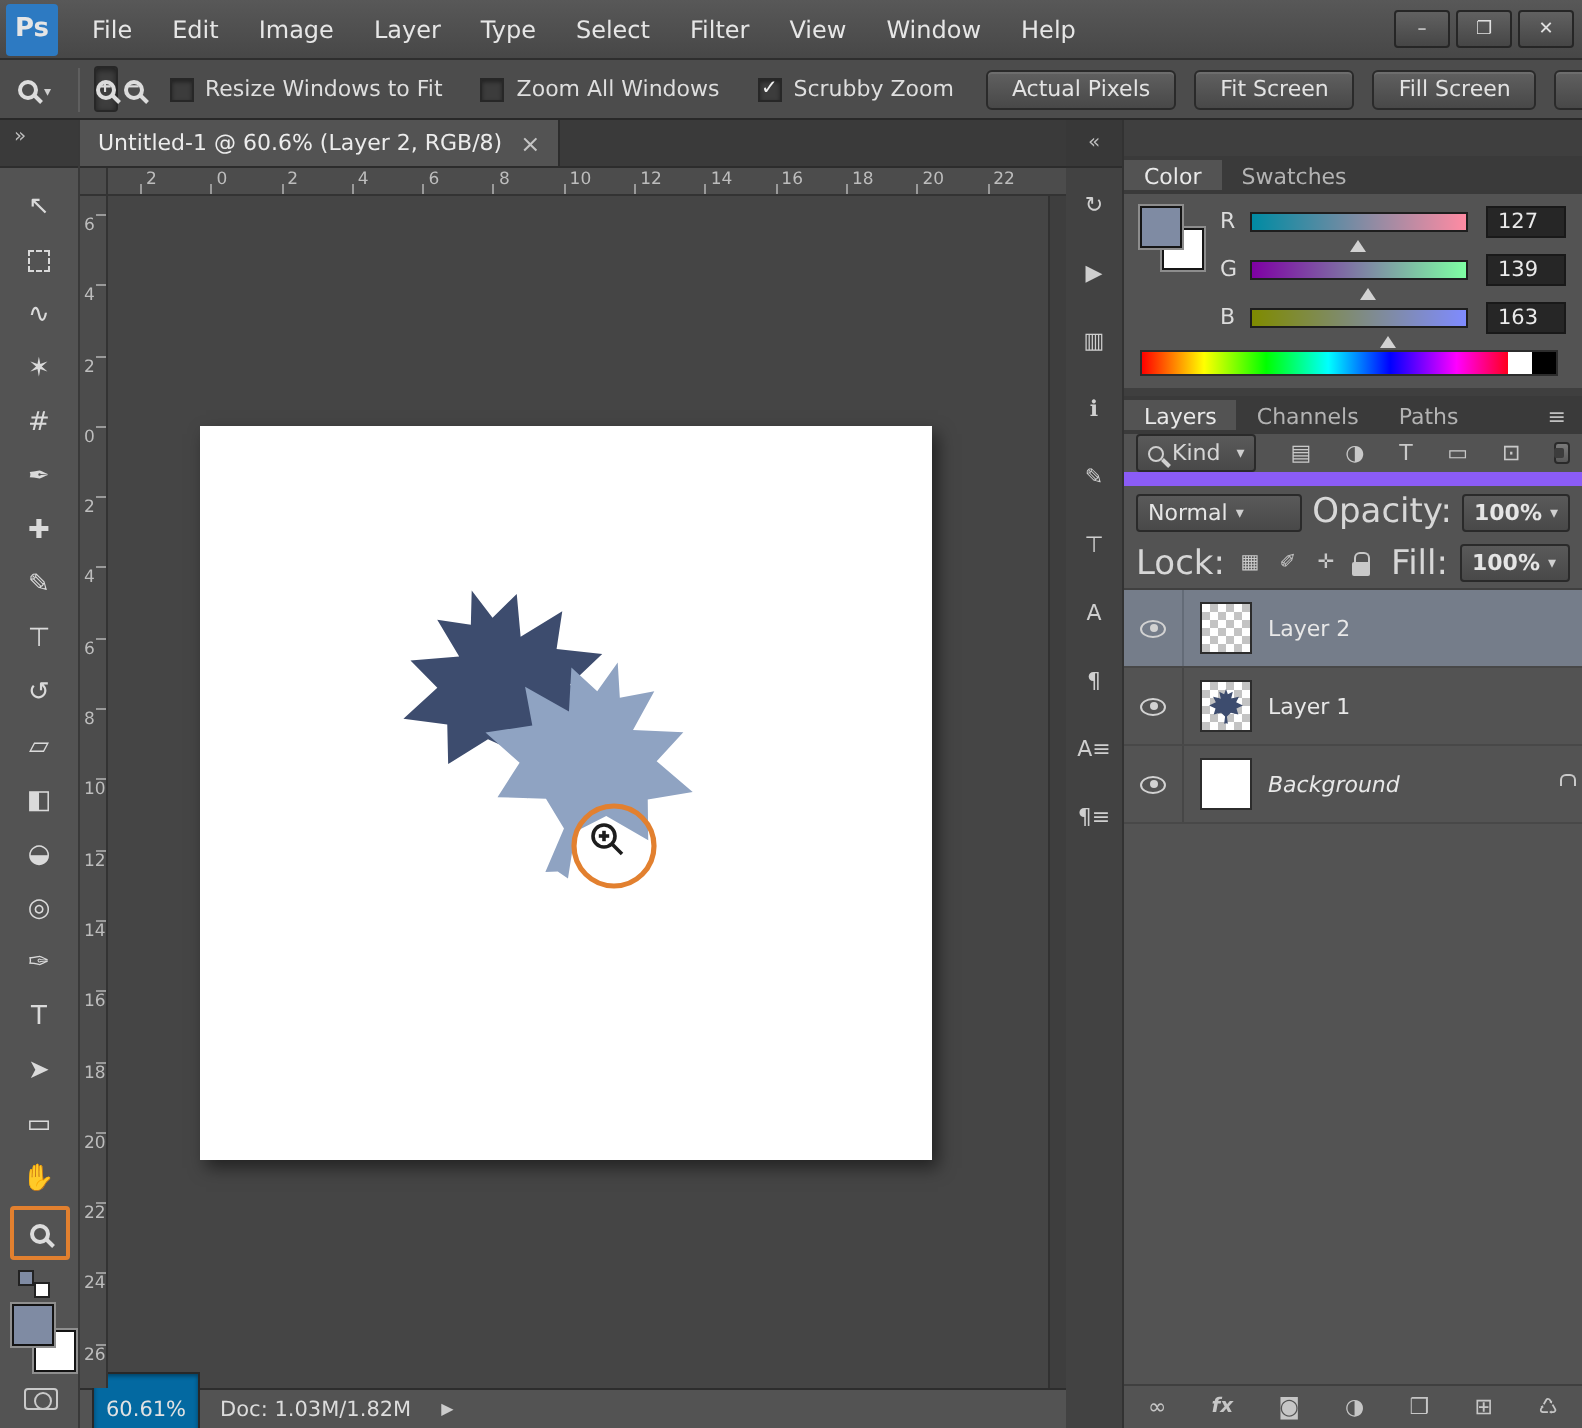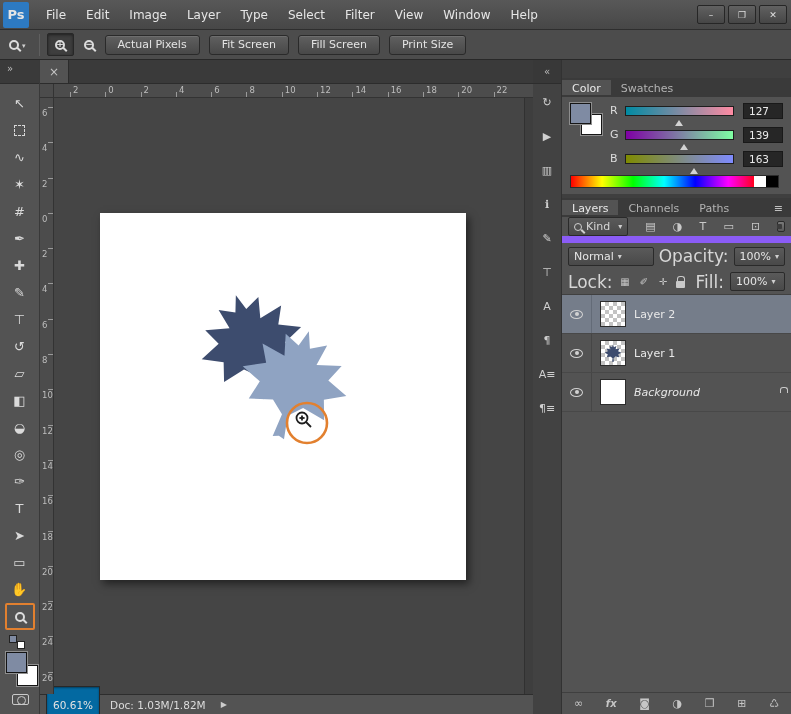--- a/index.html
+++ b/index.html
@@ -126,21 +126,21 @@
     border:1px solid #2a2a2a;border-radius:2px;}
   .kind-select .mag{border-color:#cfcfcf;width:8px;height:8px;border-width:1.5px;}
   .kind-select .mag::after{background:#cfcfcf;}
   .f-ico{width:19px;height:18px;display:flex;align-items:center;justify-content:center;font-size:11px;color:#c9c9c9;}
   .f-toggle{margin-left:auto;width:17px;height:11px;border:1px solid #2a2a2a;border-radius:2px;background:linear-gradient(#7a7a7a,#585858);position:relative;}
   .f-toggle::after{content:"";position:absolute;right:2px;top:2px;width:5px;height:5px;background:#3c3c3c;border-radius:1px;}
   .blend-row{height:26px;display:flex;align-items:center;gap:5px;padding:0 6px;}
   .select{display:flex;align-items:center;background:linear-gradient(#5a5a5a,#494949);
     border:1px solid #2a2a2a;border-radius:2px;height:19px;padding:0 5px;font-size:11px;color:#e5e5e5;}
   .blend-select{width:97px;}
-  .val-select{width:55px;}
+  .val-select{width:55px;font-weight:bold;}
   .caret{font-size:8px;color:#cfcfcf;margin-left:4px;}
   .row-label{font-size:17px;color:#d7d7d7;}
   .ml-auto{margin-left:auto;}
   .lock-row{height:26px;display:flex;align-items:center;gap:6px;padding:0 6px;border-bottom:1px solid #404040;}
   .lock-ico{font-size:10px;color:#c9c9c9;width:13px;text-align:center;}
   .padlock{position:relative;width:9px;height:7px;background:#c9c9c9;border-radius:1px;margin-top:5px;flex:none;}
   .padlock::before{content:"";position:absolute;left:1.5px;top:-5px;width:6px;height:5px;border:1.5px solid #c9c9c9;
     border-bottom:none;border-radius:3px 3px 0 0;}
 
   .layers-list{position:absolute;left:0;top:97px;right:0;bottom:22px;overflow:hidden;}
@@ -198,20 +198,37 @@
       <span class="mag"></span>
       <span class="tp-caret">▾</span>
     </div>
     <div class="opt-sep"></div>
     <div class="opt-tglbtn pressed">
       <span class="mag plus"></span>
     </div>
     <div class="opt-tglbtn">
       <span class="mag minus"></span>
     </div>
+    <div class="opt-checkboxes">
+
+        <span class="chk">
+          <span class="chk-box"></span>
+          <span class="chk-label">Resize Windows to Fit</span>
+        </span>
+
+        <span class="chk">
+          <span class="chk-box"></span>
+          <span class="chk-label">Zoom All Windows</span>
+        </span>
+
+        <span class="chk">
+          <span class="chk-box">✓</span>
+          <span class="chk-label">Scrubby Zoom</span>
+        </span>
+      </div>
     <div class="opt-buttons">
 
     <span class="opt-btn">Actual Pixels</span>
         <span class="opt-btn">Fit Screen</span>
         <span class="opt-btn">Fill Screen</span>
         <span class="opt-btn">Print Size</span>
       </div>
   </div>
 
   <div class="toolbar">
@@ -251,20 +268,21 @@
     <div class="tb-swatches">
       <span class="fg-swatch"></span>
       <span class="bg-swatch"></span>
     </div>
     <div class="quickmask"></div>
   </div>
 
   <div class="docarea">
     <div class="tabbar">
       <div class="doc-tab">
+        <span>Untitled-1 @ 60.6% (Layer 2, RGB/8)</span>
         <span class="tab-close">×</span>
       </div>
     </div>
     <div class="canvas-zone">
       <div class="ruler-corner"></div>
       <div class="hruler">
 
       <span class="hruler-num">2</span>
           <span class="hruler-num">0</span>
           <span class="hruler-num">2</span>

